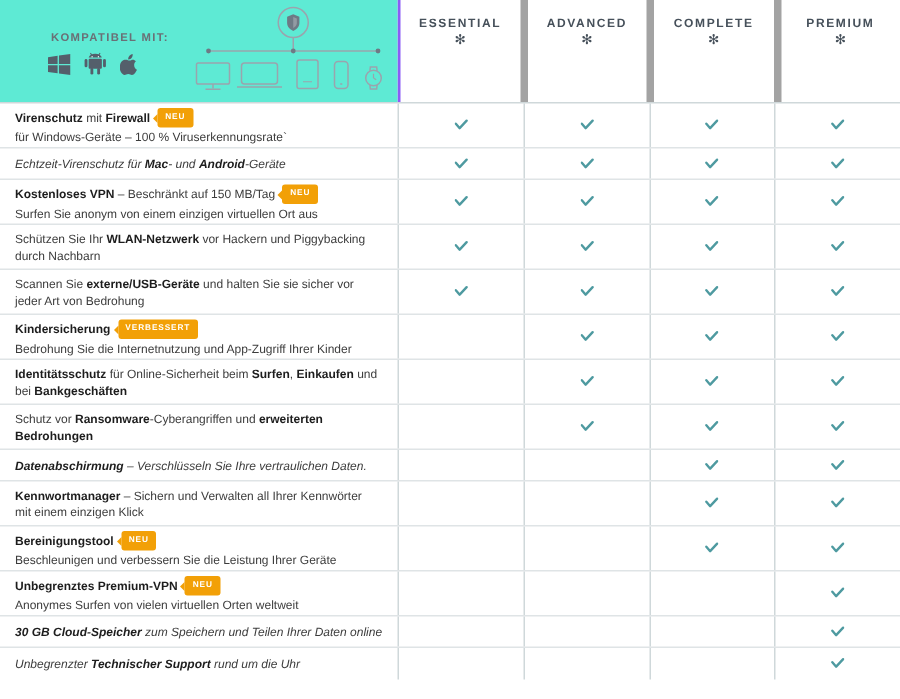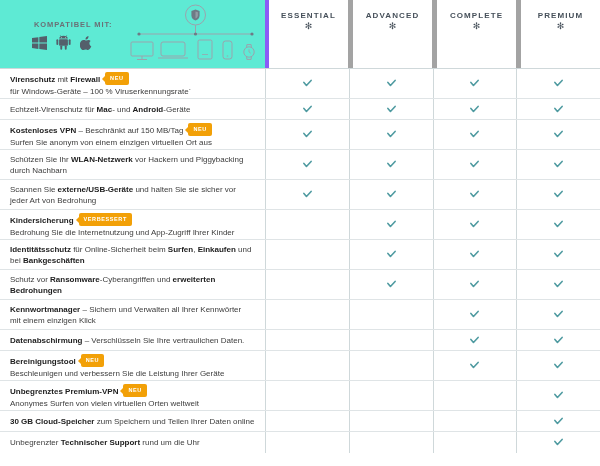--- a/index.html
+++ b/index.html
@@ -62,21 +62,21 @@
   }
   .plancell{
     flex:1 1 0;
     border-left:5px solid #a3a3a3;
     box-sizing:border-box;
     display:flex;
     flex-direction:column;
     align-items:center;
     padding-top:11px;
   }
-  .plancell:first-child{border-left:4px solid #8b5cf6;}
+  .plancell:first-child{border-left:2px solid #8b5cf6;}
   .plan-name{
     font-size:8px;
     letter-spacing:1.1px;
     color:#46505a;
     font-weight:bold;
     white-space:nowrap;
   }
   .plan-star{
     font-size:9px;
     color:#46505a;
@@ -103,21 +103,21 @@
 
   .feat{
     width:265px;
     flex:0 0 265px;
     box-sizing:border-box;
     padding:4px 10px 0 10px;
     display:flex;
     flex-direction:column;
     justify-content:flex-start;
   }
-  .row.one .feat{justify-content:center;padding-top:0;}
+  .row.one .feat{justify-content:center;padding-top:0;font-style:italic;}
   .fline{
     font-size:8px;
     line-height:11px;
     color:#3c3c3c;
     white-space:nowrap;
   }
   .fline b{font-weight:bold;color:#1d1d1d;}
   .badge{
     display:inline-block;
     vertical-align:1px;
@@ -475,59 +475,59 @@
               <path d="M1.2 4.6 L4.6 8.6 L10.8 1.9" fill="none" stroke="#4e9aa0" stroke-width="2.1" stroke-linecap="round" stroke-linejoin="round"></path>
             </svg>
           </div>
           <div class="cell">
             <svg class="check" viewBox="0 0 12 12">
               <path d="M1.2 4.6 L4.6 8.6 L10.8 1.9" fill="none" stroke="#4e9aa0" stroke-width="2.1" stroke-linecap="round" stroke-linejoin="round"></path>
             </svg>
           </div>
         </div>
       </div>
+      <div class="row one">
+        <div class="feat">
+          <div class="fline"><b>Datenabschirmung</b> – Verschlüsseln Sie Ihre vertraulichen Daten.</div>
+        </div>
+        <div class="cells">
+          <div class="cell"></div>
+          <div class="cell"></div>
+          <div class="cell">
+            <svg class="check" viewBox="0 0 12 12">
+              <path d="M1.2 4.6 L4.6 8.6 L10.8 1.9" fill="none" stroke="#4e9aa0" stroke-width="2.1" stroke-linecap="round" stroke-linejoin="round"></path>
+            </svg>
+          </div>
+          <div class="cell">
+            <svg class="check" viewBox="0 0 12 12">
+              <path d="M1.2 4.6 L4.6 8.6 L10.8 1.9" fill="none" stroke="#4e9aa0" stroke-width="2.1" stroke-linecap="round" stroke-linejoin="round"></path>
+            </svg>
+          </div>
+        </div>
+      </div>
       <div class="row two">
         <div class="feat">
           <div class="fline"><b>Kennwortmanager</b> – Sichern und Verwalten all Ihrer Kennwörter</div>
           <div class="fline">mit einem einzigen Klick</div>
         </div>
         <div class="cells">
           <div class="cell"></div>
           <div class="cell"></div>
           <div class="cell">
             <svg class="check" viewBox="0 0 12 12">
               <path d="M1.2 4.6 L4.6 8.6 L10.8 1.9" fill="none" stroke="#4e9aa0" stroke-width="2.1" stroke-linecap="round" stroke-linejoin="round"></path>
             </svg>
           </div>
           <div class="cell">
             <svg class="check" viewBox="0 0 12 12">
               <path d="M1.2 4.6 L4.6 8.6 L10.8 1.9" fill="none" stroke="#4e9aa0" stroke-width="2.1" stroke-linecap="round" stroke-linejoin="round"></path>
             </svg>
           </div>
         </div>
       </div>
-      <div class="row one">
-        <div class="feat">
-          <div class="fline"><b>Datenabschirmung</b> – Verschlüsseln Sie Ihre vertraulichen Daten.</div>
-        </div>
-        <div class="cells">
-          <div class="cell"></div>
-          <div class="cell"></div>
-          <div class="cell">
-            <svg class="check" viewBox="0 0 12 12">
-              <path d="M1.2 4.6 L4.6 8.6 L10.8 1.9" fill="none" stroke="#4e9aa0" stroke-width="2.1" stroke-linecap="round" stroke-linejoin="round"></path>
-            </svg>
-          </div>
-          <div class="cell">
-            <svg class="check" viewBox="0 0 12 12">
-              <path d="M1.2 4.6 L4.6 8.6 L10.8 1.9" fill="none" stroke="#4e9aa0" stroke-width="2.1" stroke-linecap="round" stroke-linejoin="round"></path>
-            </svg>
-          </div>
-        </div>
-      </div>
       <div class="row two">
         <div class="feat">
           <div class="fline"><b>Bereinigungstool</b><span class="badge arrow">NEU</span></div>
           <div class="fline">Beschleunigen und verbessern Sie die Leistung Ihrer Geräte</div>
         </div>
         <div class="cells">
           <div class="cell"></div>
           <div class="cell"></div>
           <div class="cell">
             <svg class="check" viewBox="0 0 12 12">

